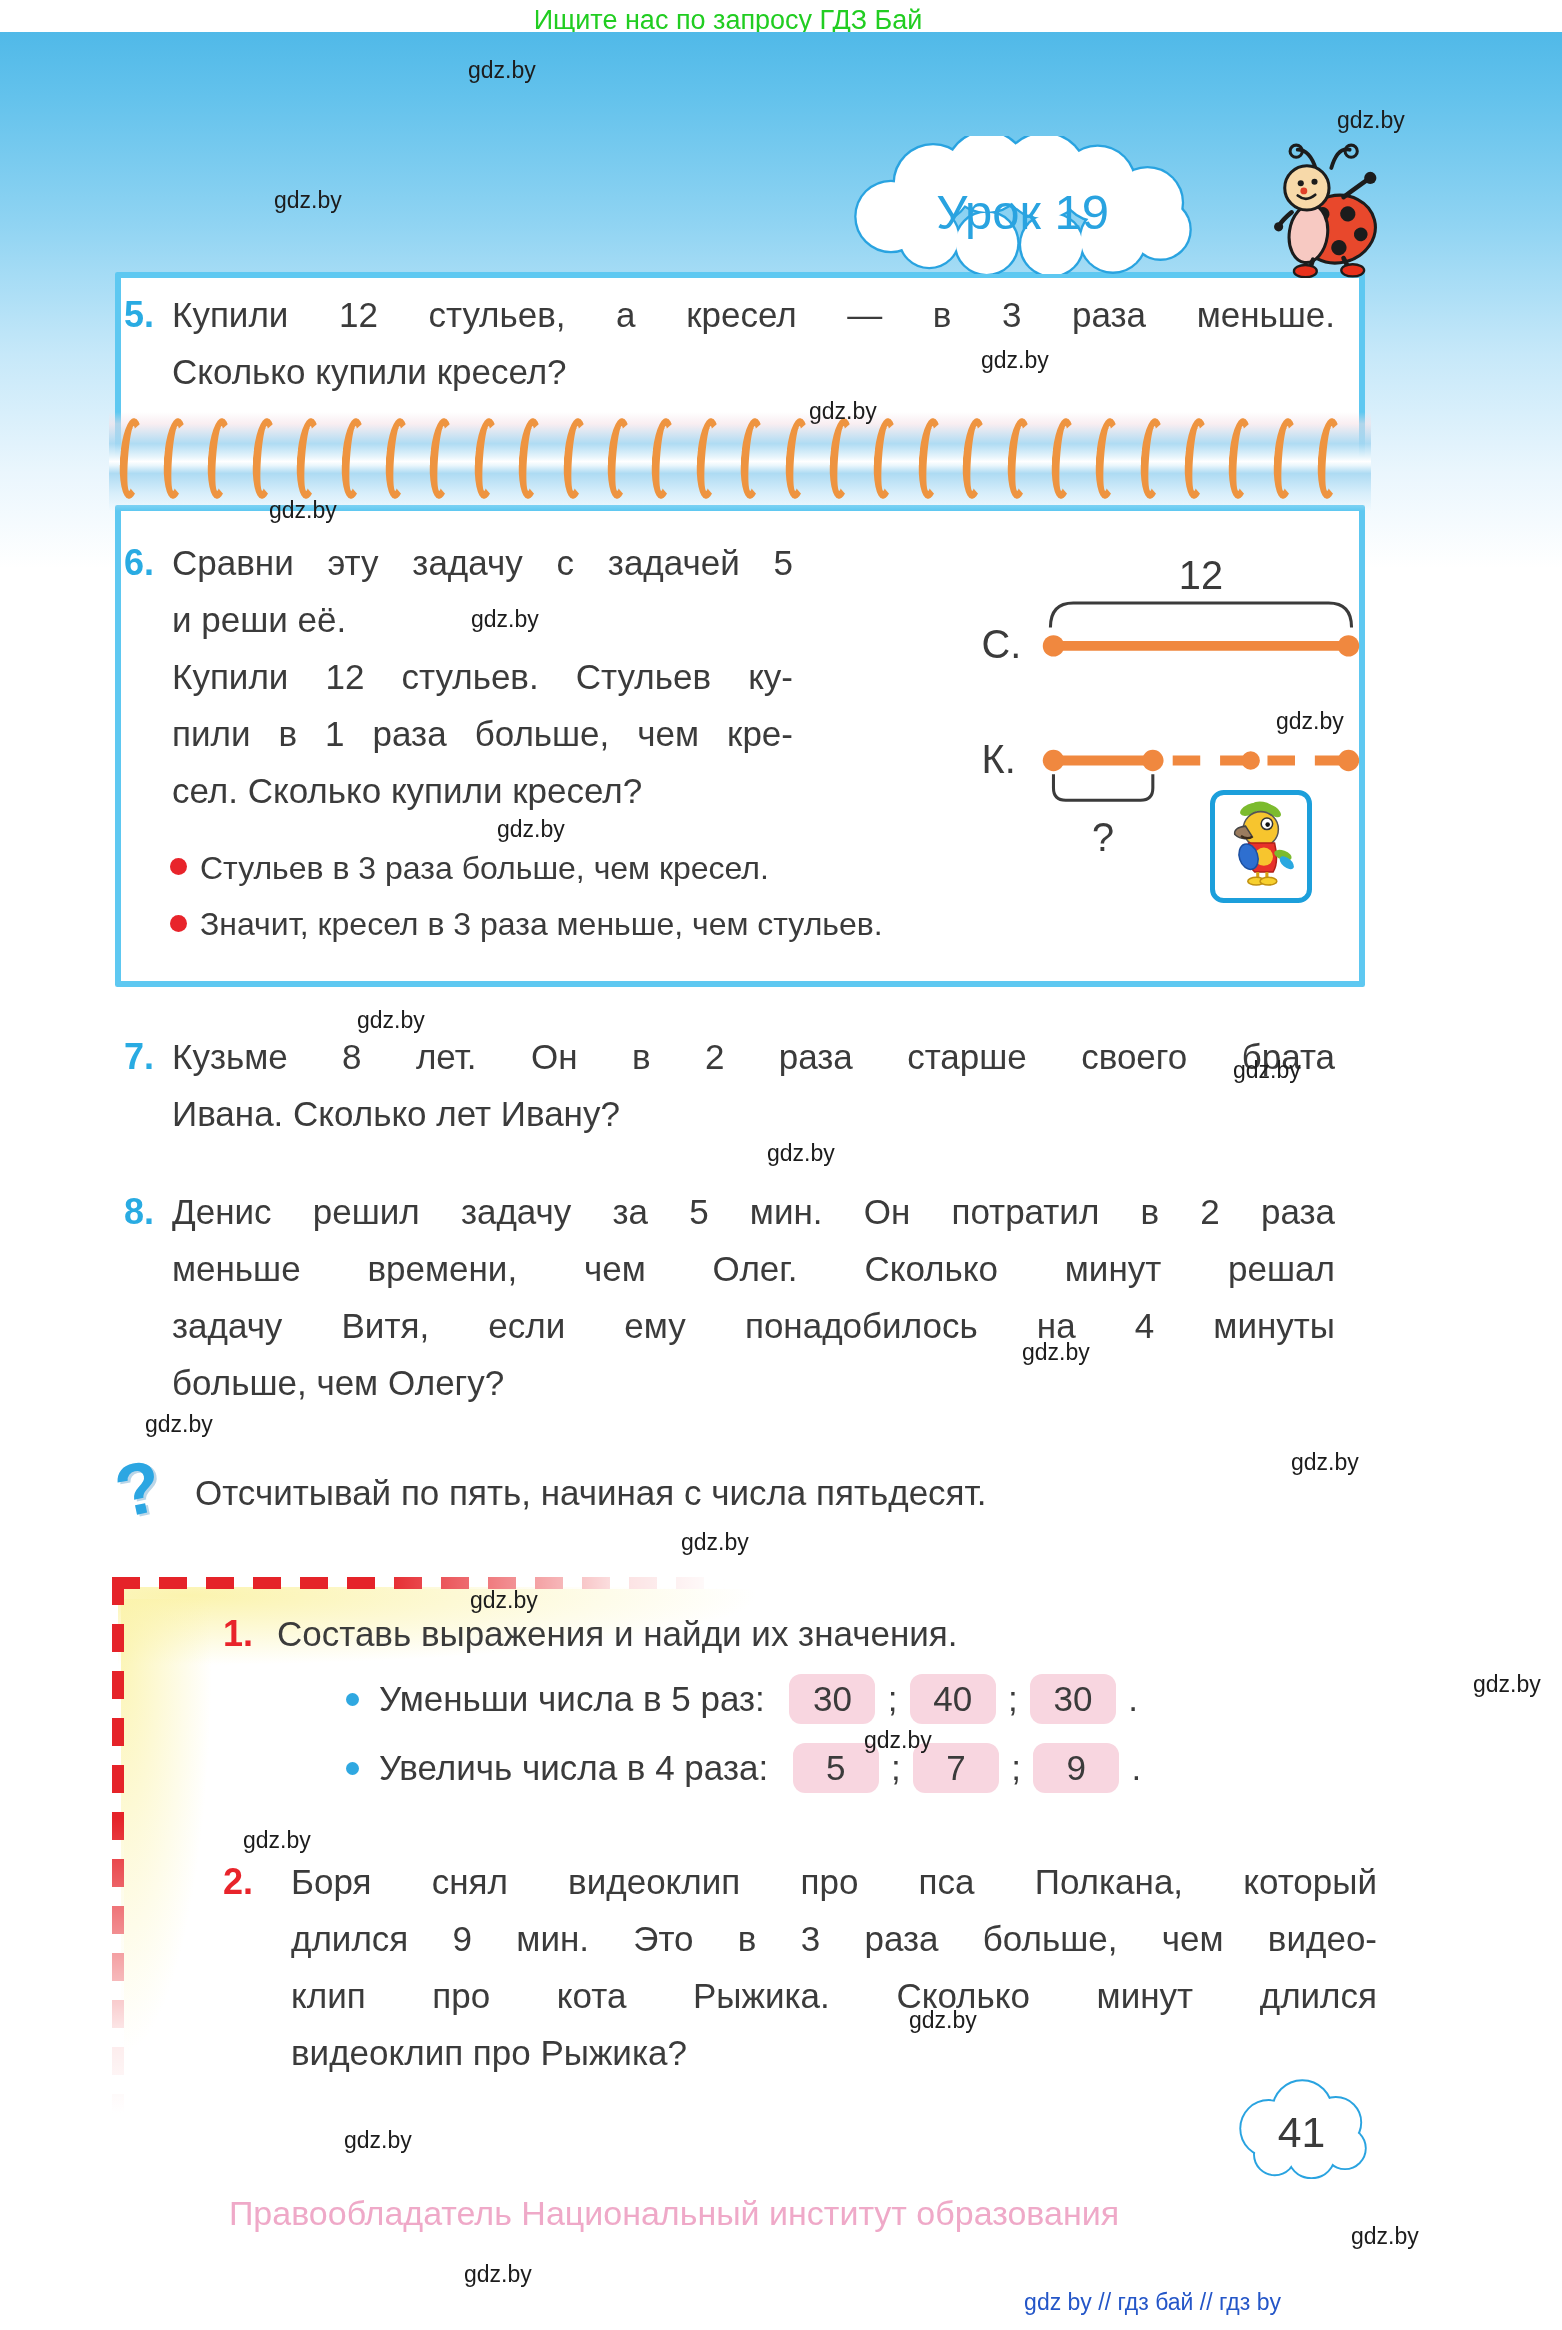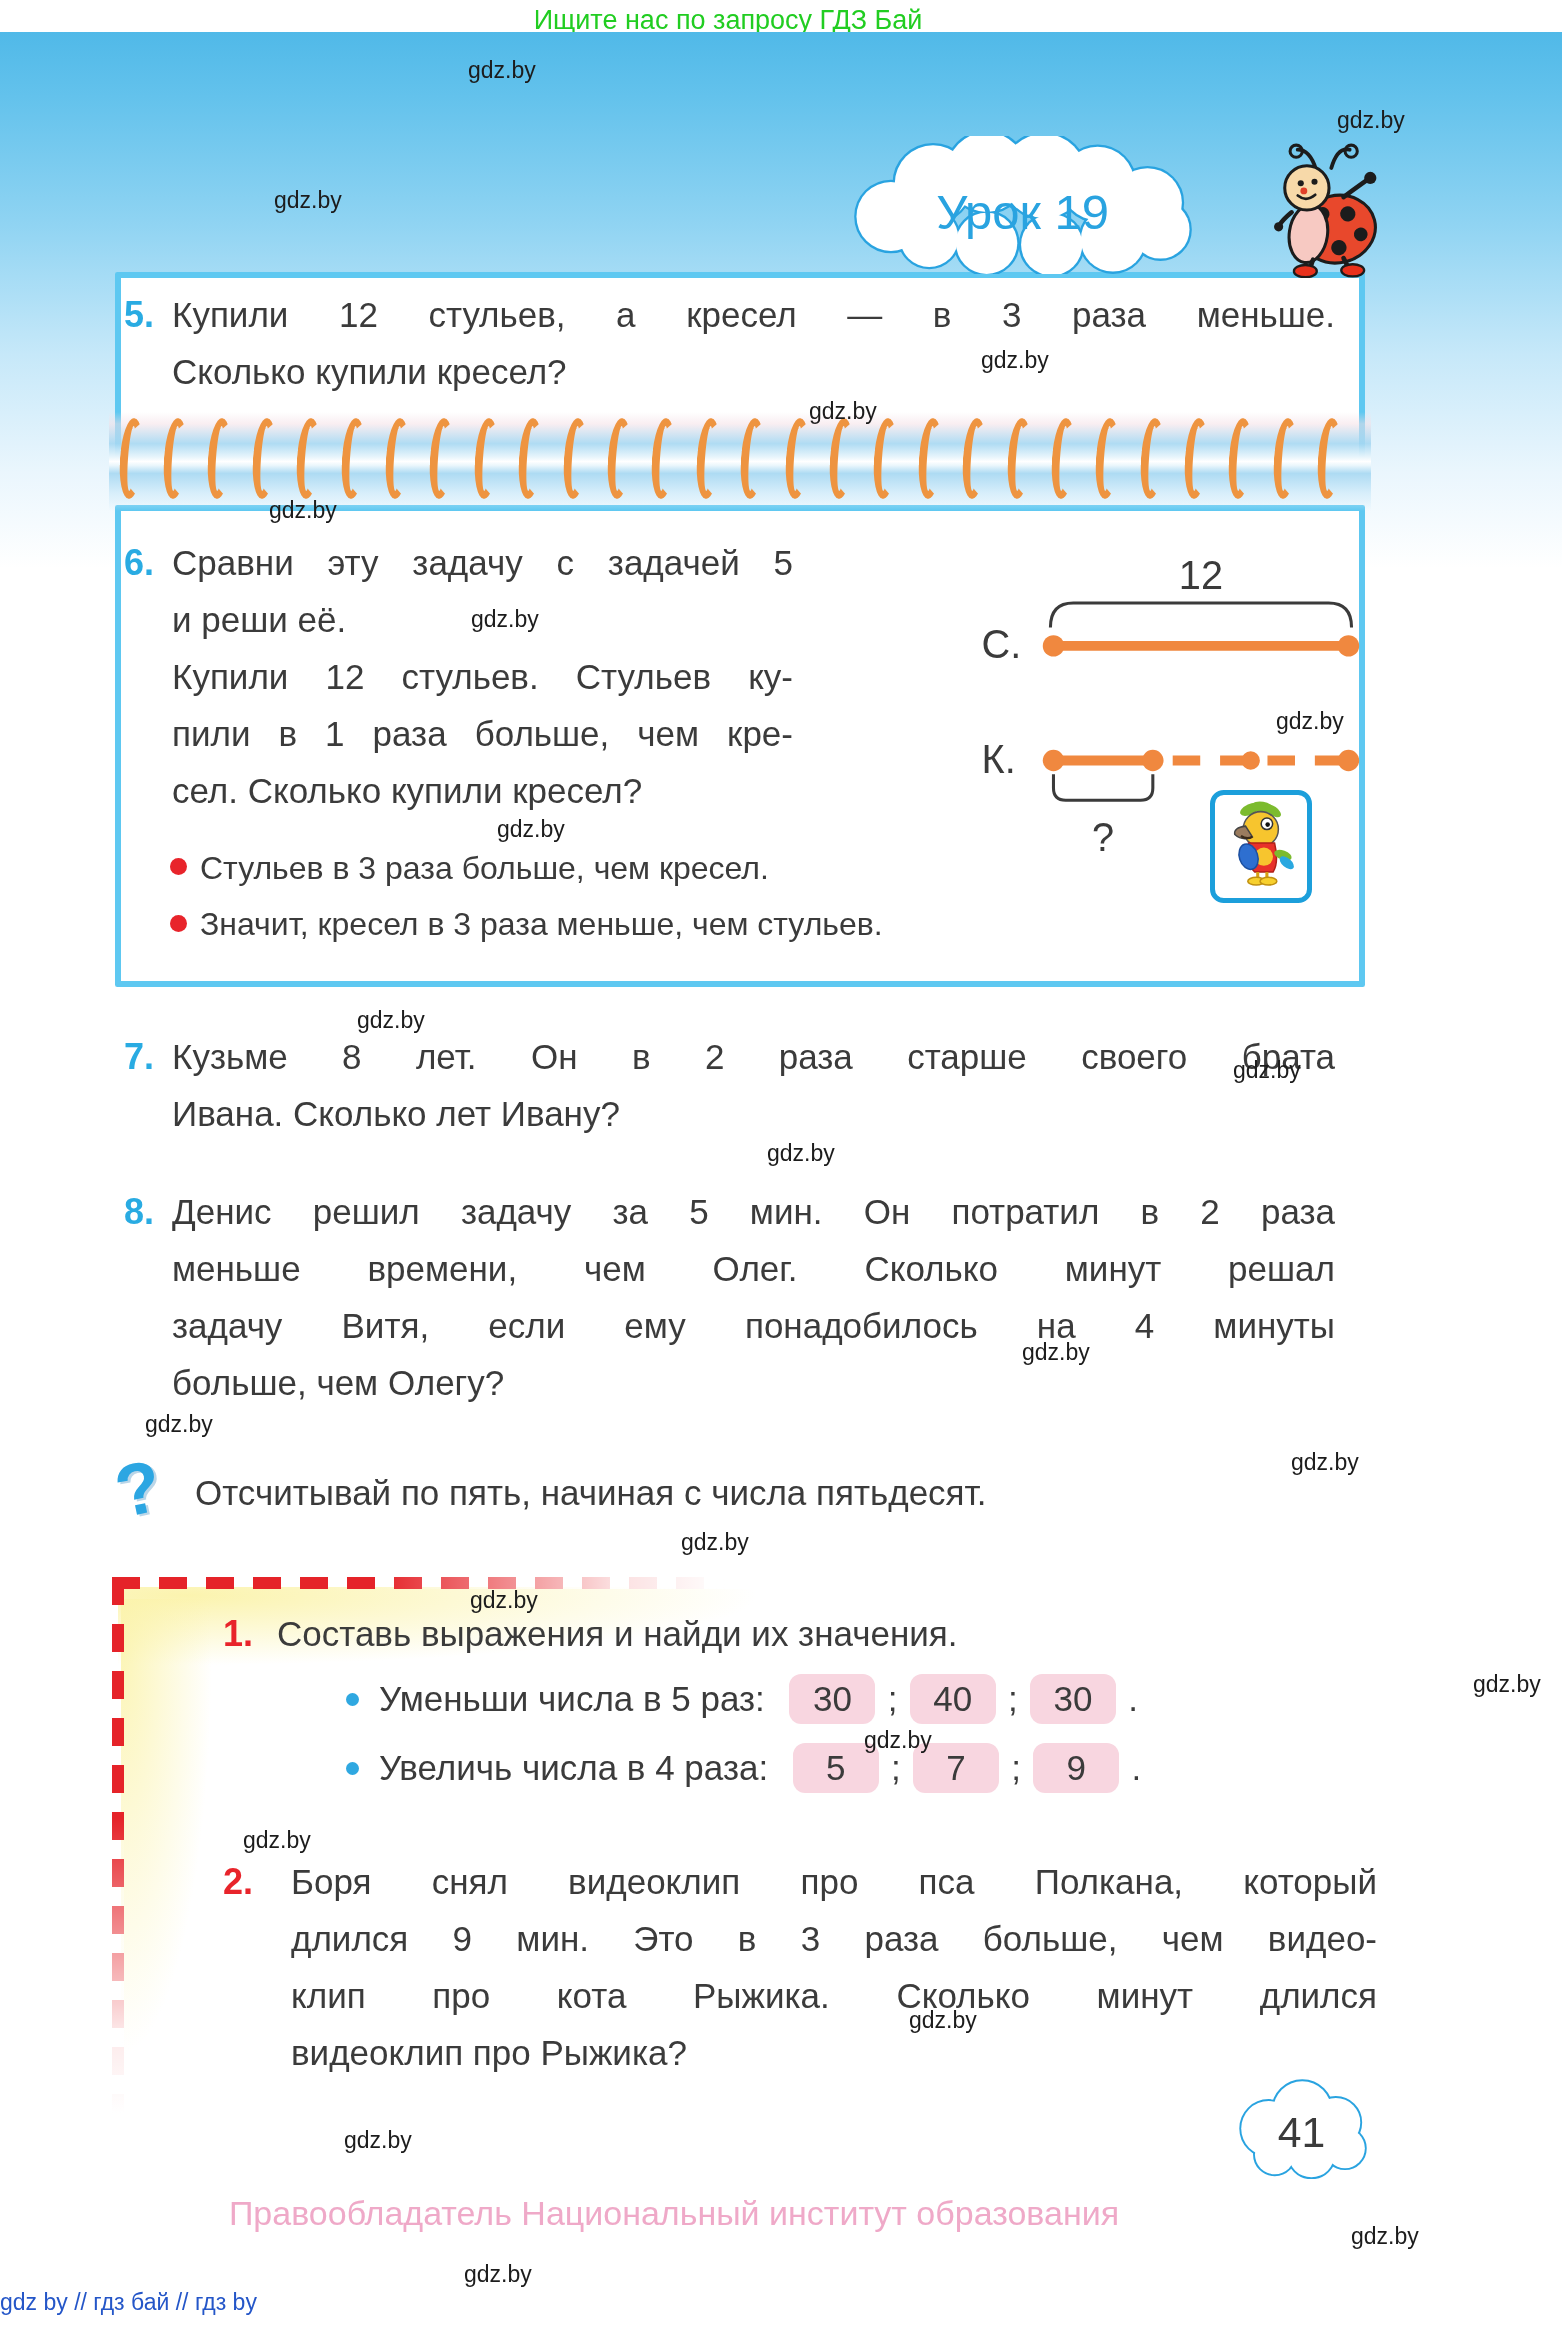--- a/index.html
+++ b/index.html
@@ -65,21 +65,21 @@
           background:radial-gradient(ellipse at 0% 10%,rgba(251,243,170,.85),rgba(251,243,170,0) 70%);}
   
   .hw-row{position:absolute;display:flex;align-items:center;z-index:4;font-size:35px;color:#3b3b3b;}
   .hw-dot{width:13px;height:13px;border-radius:50%;background:#2fa8e1;margin-right:20px;flex:0 0 auto;}
   .pill{width:86px;height:50px;border-radius:12.2px;background:#f8d6e0;display:flex;
         align-items:center;justify-content:center;font-size:35px;color:#3b3b3b;margin:0 4.6px;}
   .sep{margin:0 7.7px;}
   
   .copyright{position:absolute;left:0;top:2194px;width:1348px;text-align:center;z-index:4;
              font-size:34px;color:#efa9c8;}
-  .links{position:absolute;left:0;top:2289px;width:1273px;text-align:left;z-index:4;
+  .links{position:absolute;left:8px;top:2289px;width:1273px;text-align:right;z-index:4;
          font-size:23px;color:#2456c8;}
   
   .wm{position:absolute;z-index:9;font-size:23px;color:#1c1c1c;white-space:nowrap;}
 </style>
 </head>
 <body>
 
 <div class="page">
 
   <div class="promo">Ищите нас по запросу ГДЗ Бай</div>

